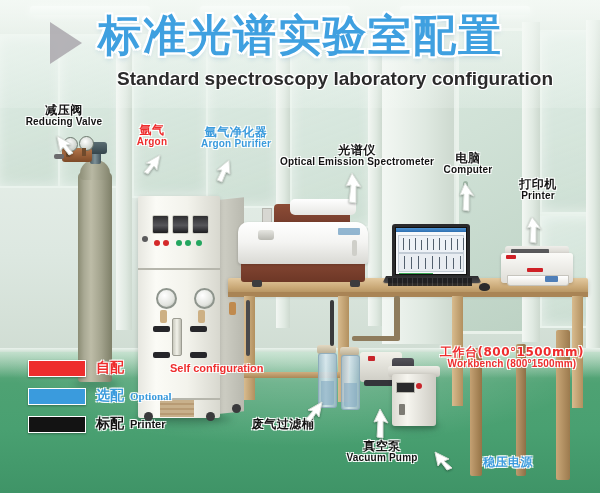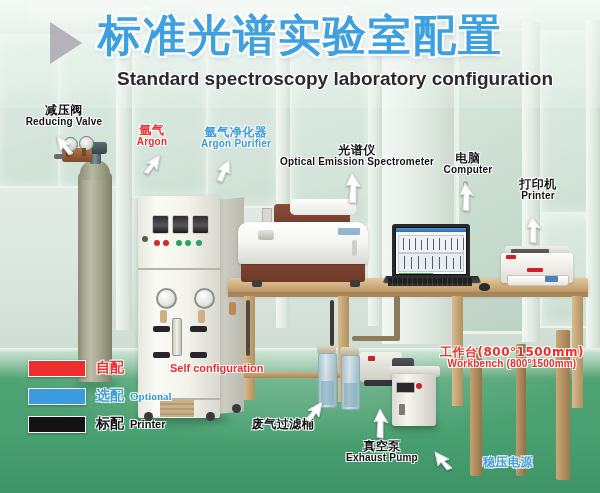--- a/index.html
+++ b/index.html
@@ -555,21 +555,21 @@
     <div class="cn">废气过滤桶</div>
   </div>
   <div class="arrow" style="left:300px;top:400px;">
     <svg width="26" height="24" viewBox="0 0 26 24">
         <path d="M22 2 L8 10 L13 11 L6 19 L10 22 L16 13 L19 17 Z" fill="#fff" stroke="#d9dfd9" stroke-width="1"></path>
       </svg>
   </div>
 
   <div class="cal black" style="left:336px;top:440px;width:92px;">
     <div class="cn">真空泵</div>
-    <div class="en">Exhaust Pump</div>
+    <div class="en">Vacuum Pump</div>
   </div>
   <div class="arrow" style="left:371px;top:408px;">
     <svg width="20" height="32" viewBox="0 0 20 32">
         <path d="M9 1 L3 14 L7 13 L6 29 L12 30 L12 13 L17 15 Z" fill="#fff" stroke="#d9dfd9" stroke-width="1"></path>
       </svg>
   </div>
 
   <div class="cal blue" style="left:452px;top:456px;width:112px;">
     <div class="cn">稳压电源</div>
   </div>

